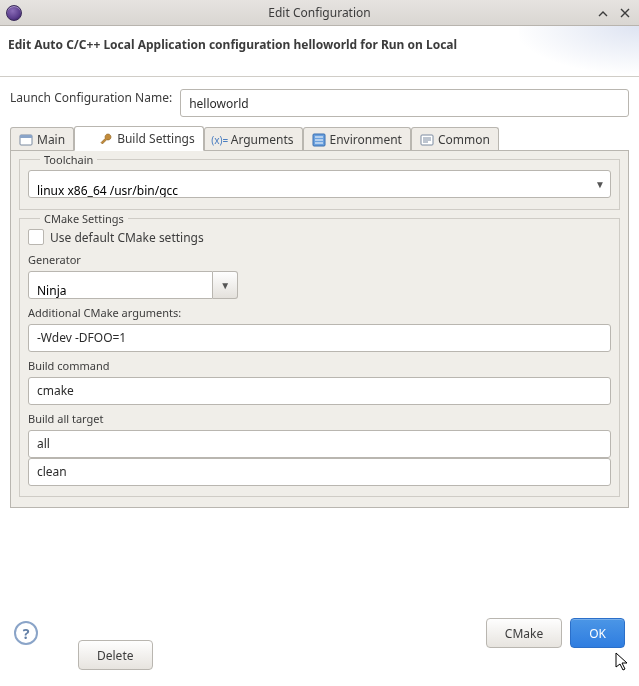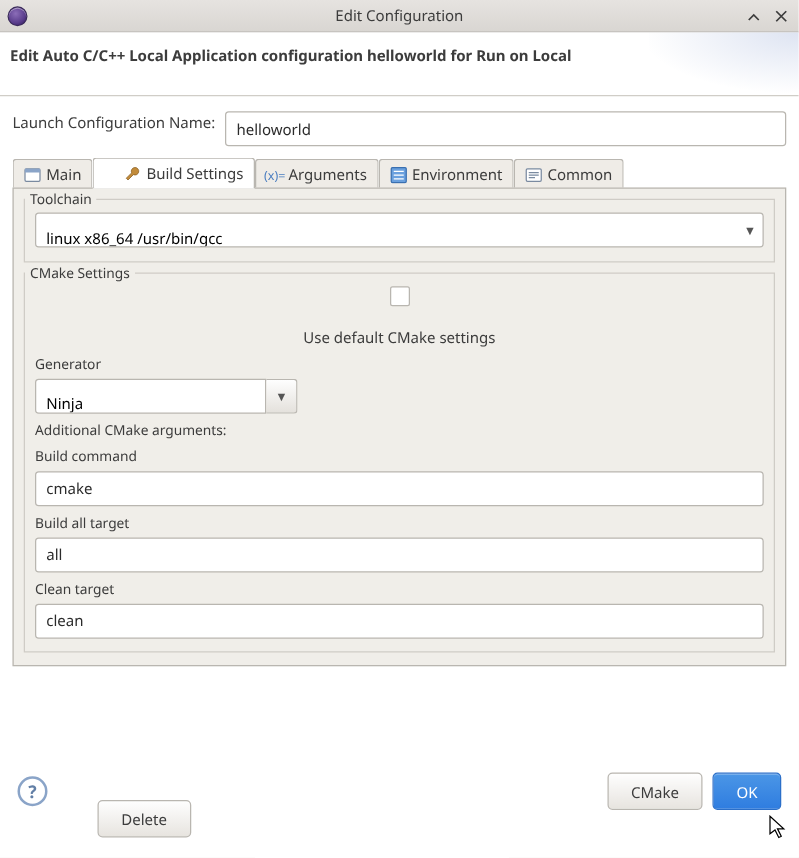--- a/index.html
+++ b/index.html
@@ -34,31 +34,31 @@
   .tabrow { display:flex; align-items:flex-end; height:24px; margin-top:4px; }
   .tab { display:flex; align-items:center; gap:4px; padding:3px 8px; font-size:12px; color:#3c3c3c;
          border:1px solid #b9b6b0; border-bottom:none; background:#efece7; cursor:pointer;
          border-top-left-radius:3px; border-top-right-radius:3px; }
   .tab.active { background:#fff; border-bottom:1px solid #fff; position:relative; z-index:2;padding-left:24px; }
   .tabrow .tab + .tab { margin-left:0px; }
   .tabcontent { border:1px solid #b9b6b0; background:#f0eee9; padding:6px 8px 10px 8px; position:relative; top:-1px; }
 
   
   .fieldset { border:1px solid #cfccc6; padding:10px 8px 10px 8px; margin-top:8px; position:relative; background:#f0eee9; }
-  .fieldset > .legend { position:absolute; top:-8px; left:0; background:#f0eee9; padding:0 4px; font-size:11px; color:#3c3c3c; }
+  .fieldset > .legend { position:absolute; top:-8px; left:20px; background:#f0eee9; padding:0 4px; font-size:11px; color:#3c3c3c; }
   .fieldset.first { margin-top:2px; }
 
   .combo { position:relative; width:100%; }
   .combo input { width:100%; height:28px; border:1px solid #b9b6b0; border-radius:3px; padding:12px 30px 0 8px; font-size:12px; background:#fff; }
   .combo .caret { position:absolute; right:6px; top:50%; transform:translateY(-50%); pointer-events:none; color:#555; font-size:10px; }
   .combo.narrow { width:210px; display:flex; }
   .combo.narrow input { border-top-right-radius:0; border-bottom-right-radius:0; }
   .combo.narrow .dropbtn { width:28px; height:28px; border:1px solid #b9b6b0; border-left:none; background:linear-gradient(#fefefe,#e4e1dc); border-top-right-radius:3px; border-bottom-right-radius:3px; display:flex; align-items:center; justify-content:center; cursor:pointer; }
 
-  .checkbox { display:flex; align-items:center; gap:16px; margin-bottom:6px;flex-direction:column; }
+  .checkbox { display:flex; align-items:center; gap:6px; margin-bottom:6px; }
   .checkbox .box { width:16px; height:16px; border:1px solid #b9b6b0; border-radius:2px; background:#fff; cursor:pointer; }
 
   .sublabel { font-size:11px; color:#3c3c3c; margin:6px 0 4px 0; }
 
   
   .footer { position:absolute; left:0; right:0; bottom:0; padding:10px 14px 16px 14px; display:flex; align-items:center; }
   .help { width:24px; height:24px; border:2px solid #8aa4c8; border-radius:50%; color:#627fa6; font-weight:bold; display:flex; align-items:center; justify-content:center; font-size:14px; cursor:pointer; }
   .btn { height:30px; padding:0 18px; border:1px solid #b9b6b0; background:linear-gradient(#fefefe,#e7e4df); border-radius:4px; font-size:12px; color:#3c3c3c; cursor:pointer; }
   .btn + .btn { margin-left:8px; }
   .btn.primary { background:linear-gradient(#4b96e6,#2f7de0); border:1px solid #2b6fc9; color:#fff; box-shadow:inset 0 1px 0 rgba(255,255,255,.25); }
@@ -156,28 +156,28 @@
 
       <div class="sublabel">Generator</div>
       <div class="combo narrow">
         <input type="text" readonly="" style="padding-right: 8px;" value="Ninja">
         <div class="dropbtn">
           <span style="font-size:10px;color:#555">▼</span>
         </div>
       </div>
 
       <div class="sublabel">Additional CMake arguments:</div>
+      <input type="text" class="text" style="width: 100%;" value="-Wdev -DFOO=1">
 
       <div class="sublabel">Build command</div>
       <input type="text" class="text" style="width: 100%;" value="cmake">
 
       <div class="sublabel">Build all target</div>
       <input type="text" class="text" style="width: 100%;" value="all">
 
-      <div class="sublabel">Clean target</div>
       <input type="text" class="text" style="width: 100%;" value="clean">
     </div>
 
   </div>
 </div>
 
 <div class="footer">
   <div class="help">
       <span>?</span>
     </div>

